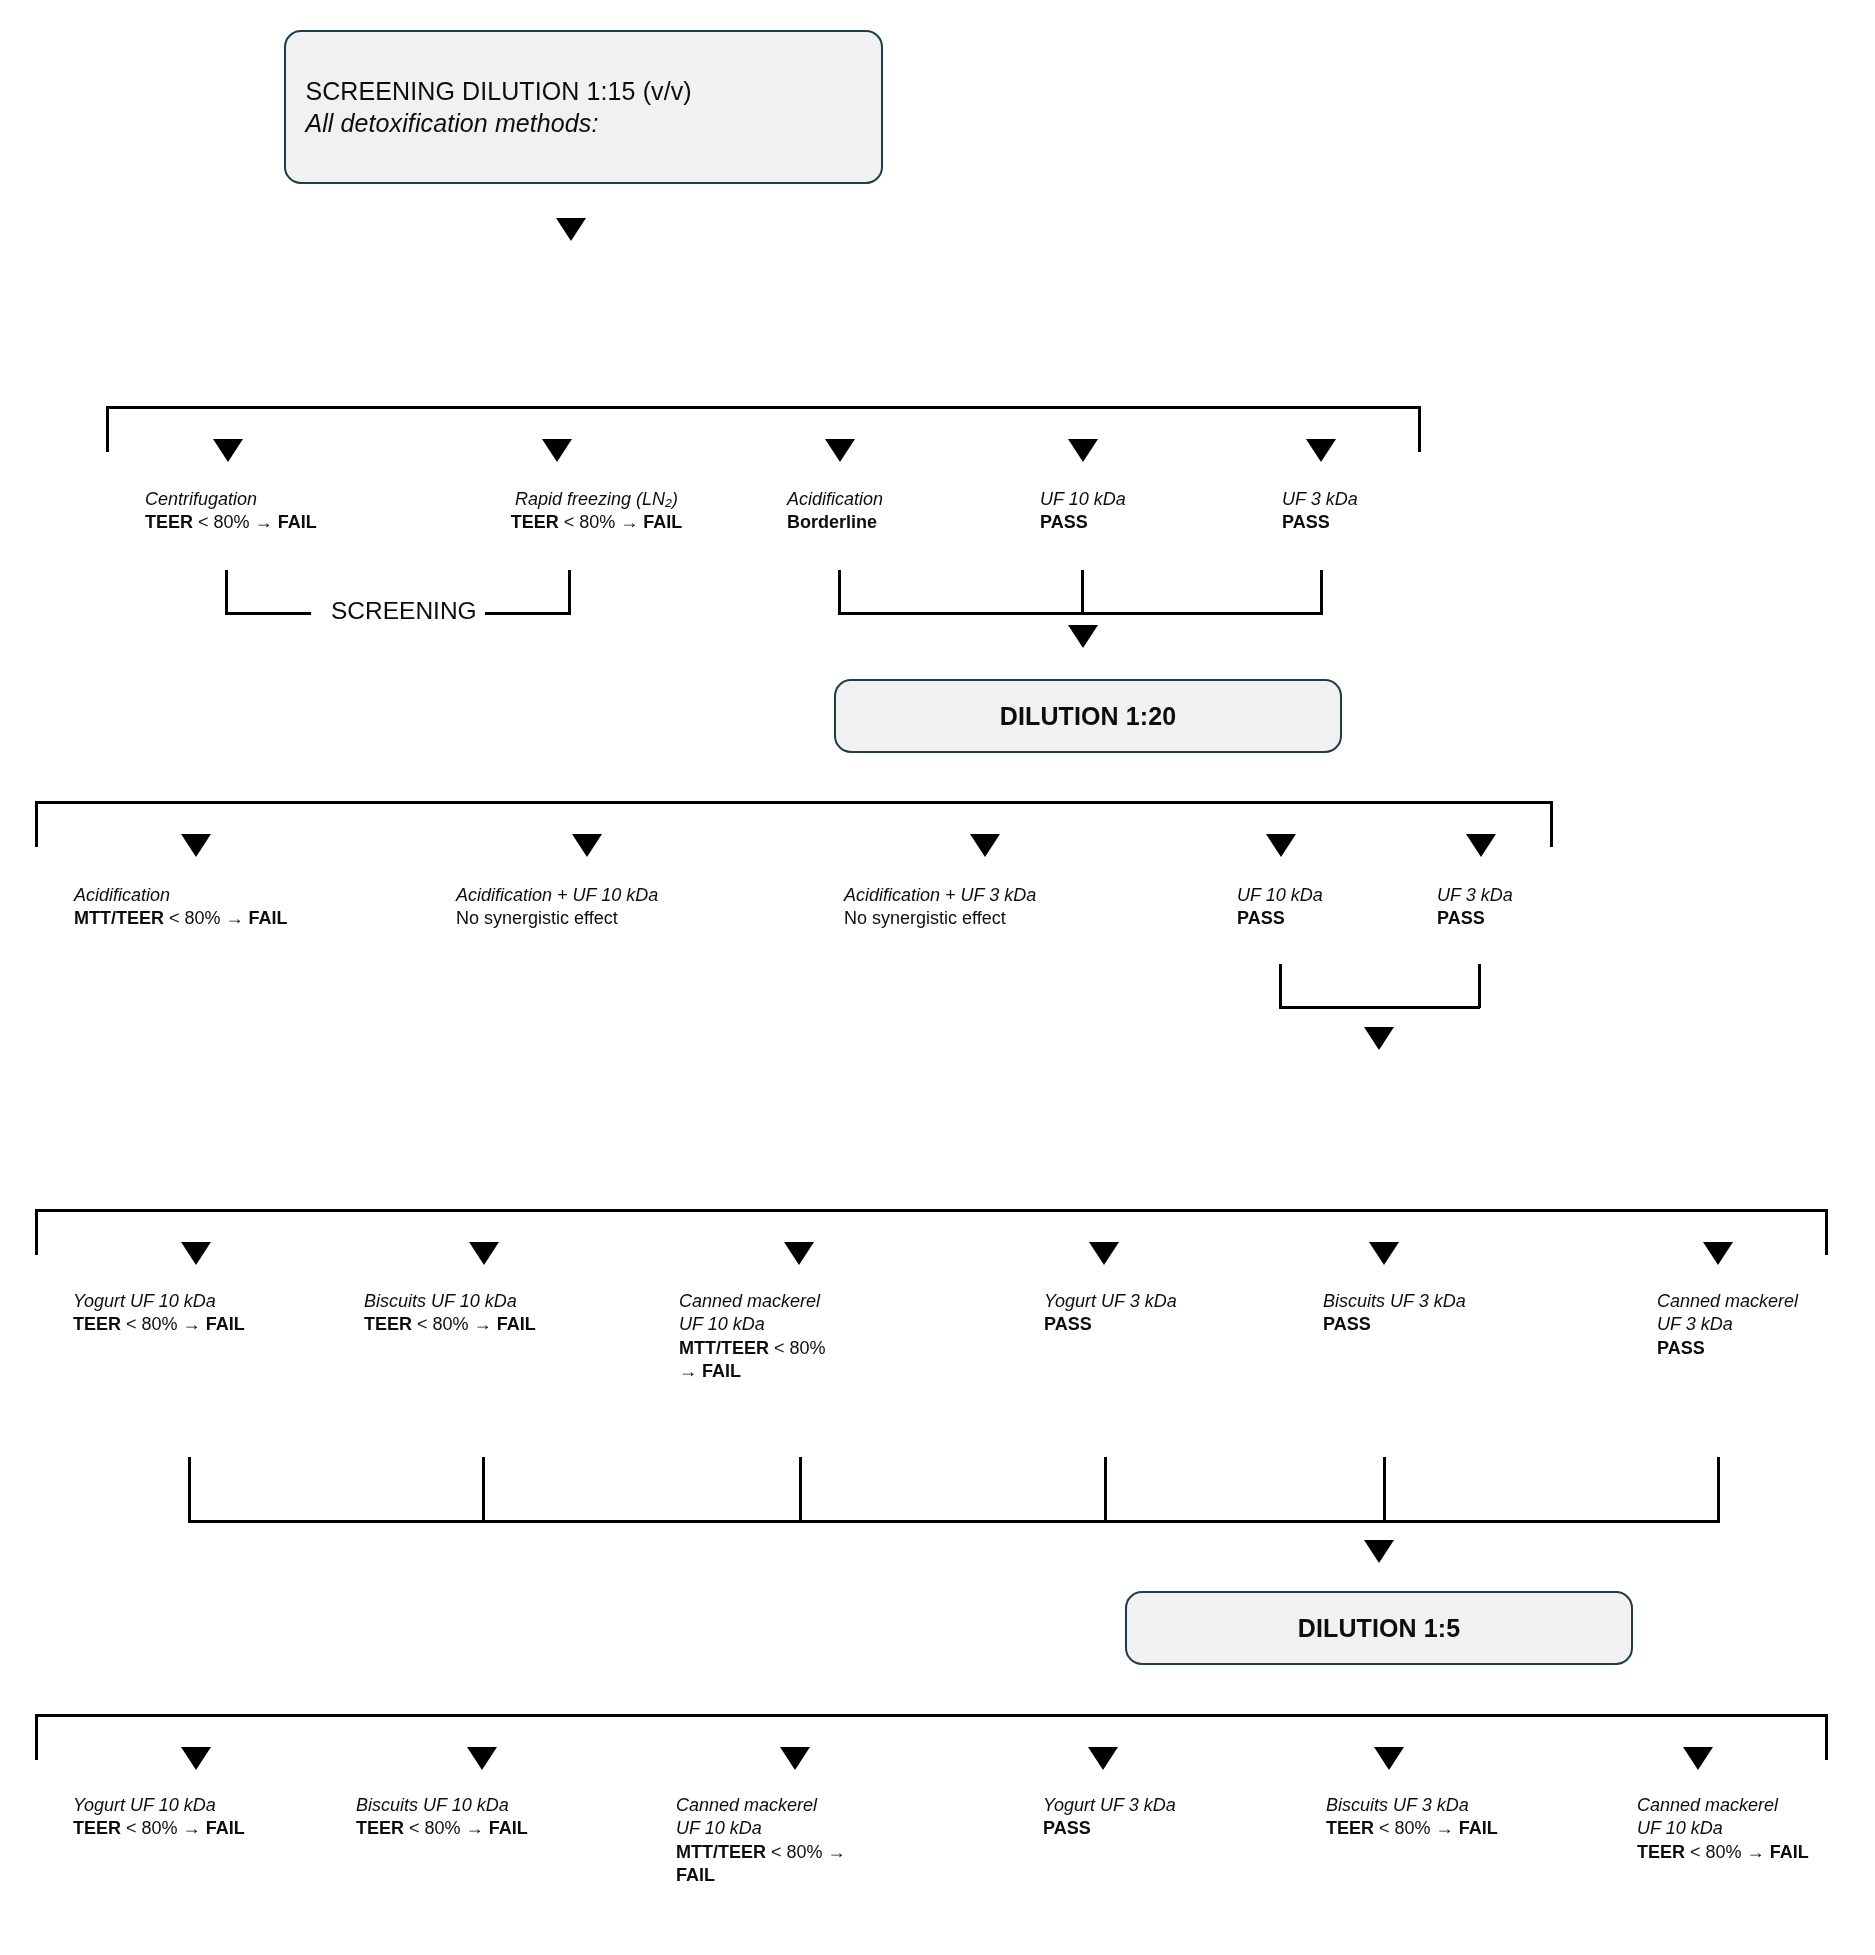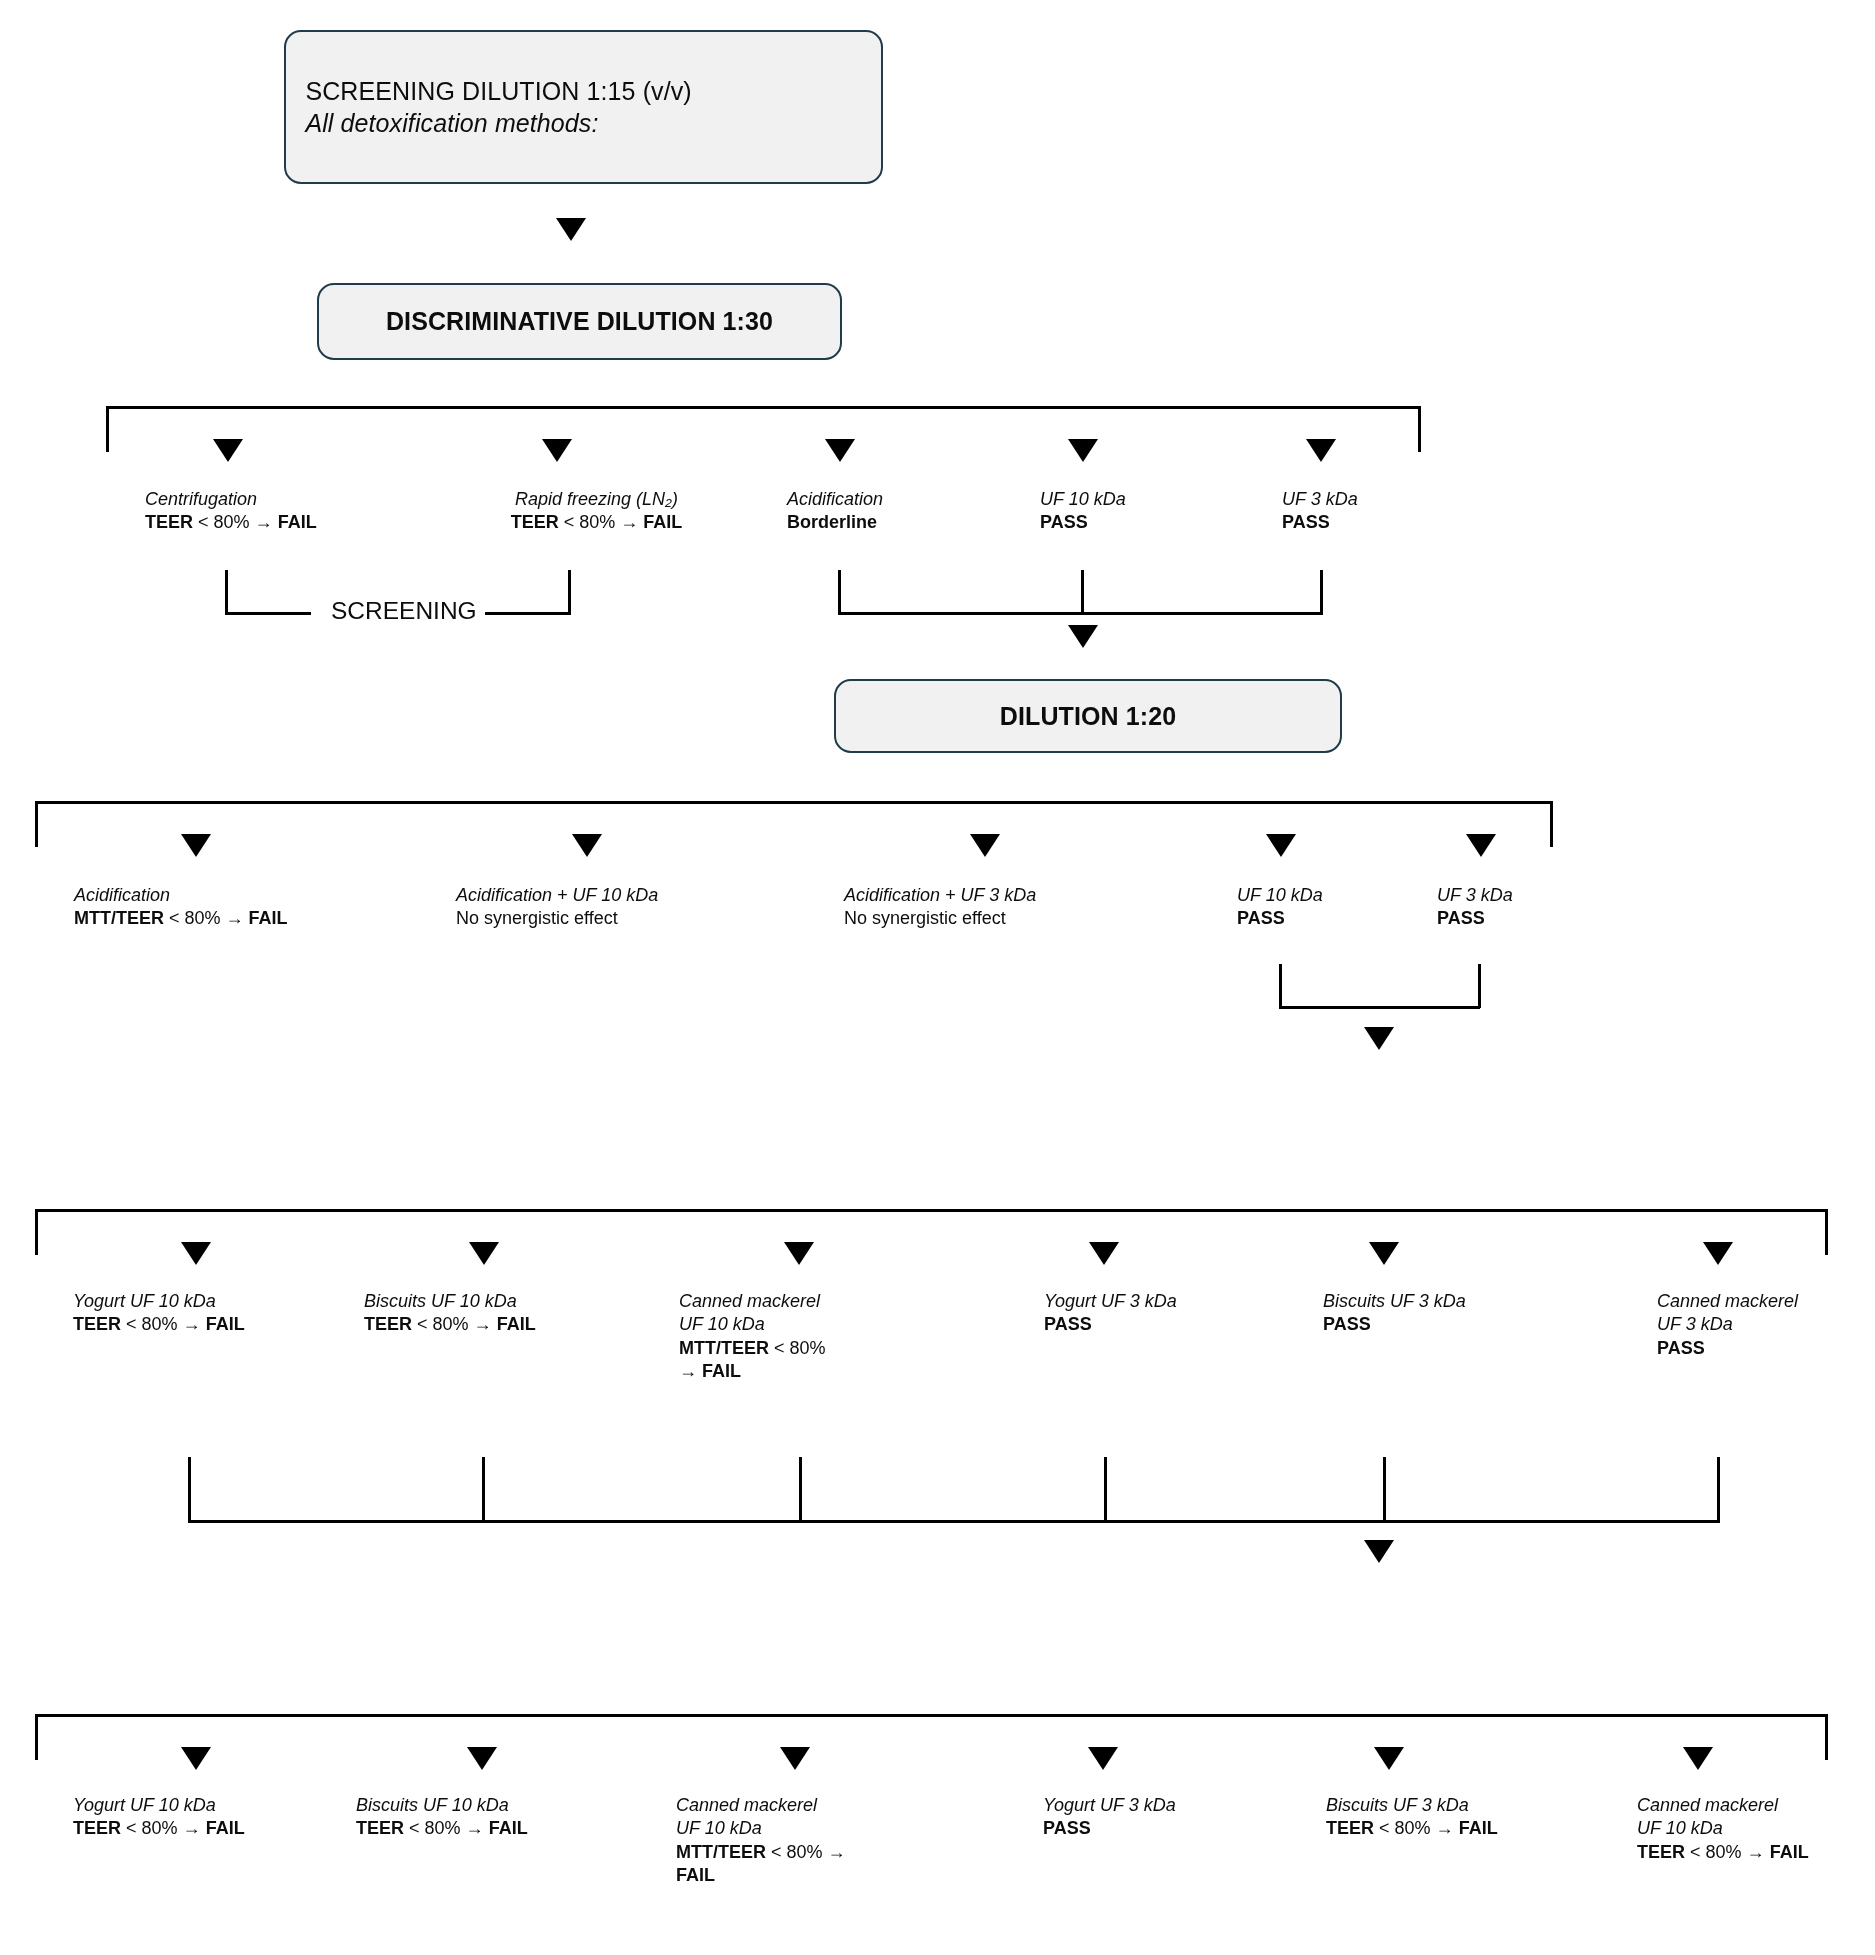--- a/index.html
+++ b/index.html
@@ -71,23 +71,20 @@
 
 <div id="canvas">
 
   <div class="node" style="left:284px; top:30px; width:599px; height:154px;">
     <div class="ln b" style="font-weight: normal;"><span>SCREENING</span><span> </span><span>DILUTION</span><span> </span><span>1:15</span><span> </span><span>(v/v)</span></div>
     <div class="ln i">All detoxification methods:</div>
   </div>
 
   <div class="arrow" style="left:556px; top:218px;"></div>
 
-  <div class="node center" style="left:317px; top:283px; width:525px; height:77px;">
-    <div class="ln b">DISCRIMINATIVE DILUTION 1:30</div>
-  </div>
 
   <div class="vline" style="left:106px; top:406px; height:46px;"></div>
   <div class="hline" style="left:106px; top:406px; width:1315px;"></div>
   <div class="vline" style="left:1418px; top:406px; height:46px;"></div>
 
   <div class="arrow" style="left:213px; top:439px;"></div>
   <div class="arrow" style="left:542px; top:439px;"></div>
   <div class="arrow" style="left:825px; top:439px;"></div>
   <div class="arrow" style="left:1068px; top:439px;"></div>
   <div class="arrow" style="left:1306px; top:439px;"></div>
@@ -207,20 +204,23 @@
 
   <div class="vline" style="left:188px; top:1457px; height:66px;"></div>
   <div class="vline" style="left:482px; top:1457px; height:66px;"></div>
   <div class="vline" style="left:799px; top:1457px; height:66px;"></div>
   <div class="vline" style="left:1104px; top:1457px; height:66px;"></div>
   <div class="vline" style="left:1383px; top:1457px; height:66px;"></div>
   <div class="vline" style="left:1717px; top:1457px; height:66px;"></div>
   <div class="hline" style="left:188px; top:1520px; width:1532px;"></div>
   <div class="arrow" style="left:1364px; top:1540px;"></div>
 
+  <div class="node center" style="left:1125px; top:1591px; width:508px; height:74px;">
+    <div class="ln b">DILUTION 1:5</div>
+  </div>
 
   <div class="vline" style="left:35px; top:1714px; height:46px;"></div>
   <div class="hline" style="left:35px; top:1714px; width:1792px;"></div>
   <div class="vline" style="left:1825px; top:1714px; height:46px;"></div>
 
   <div class="arrow" style="left:181px; top:1747px;"></div>
   <div class="arrow" style="left:467px; top:1747px;"></div>
   <div class="arrow" style="left:780px; top:1747px;"></div>
   <div class="arrow" style="left:1088px; top:1747px;"></div>
   <div class="arrow" style="left:1374px; top:1747px;"></div>

